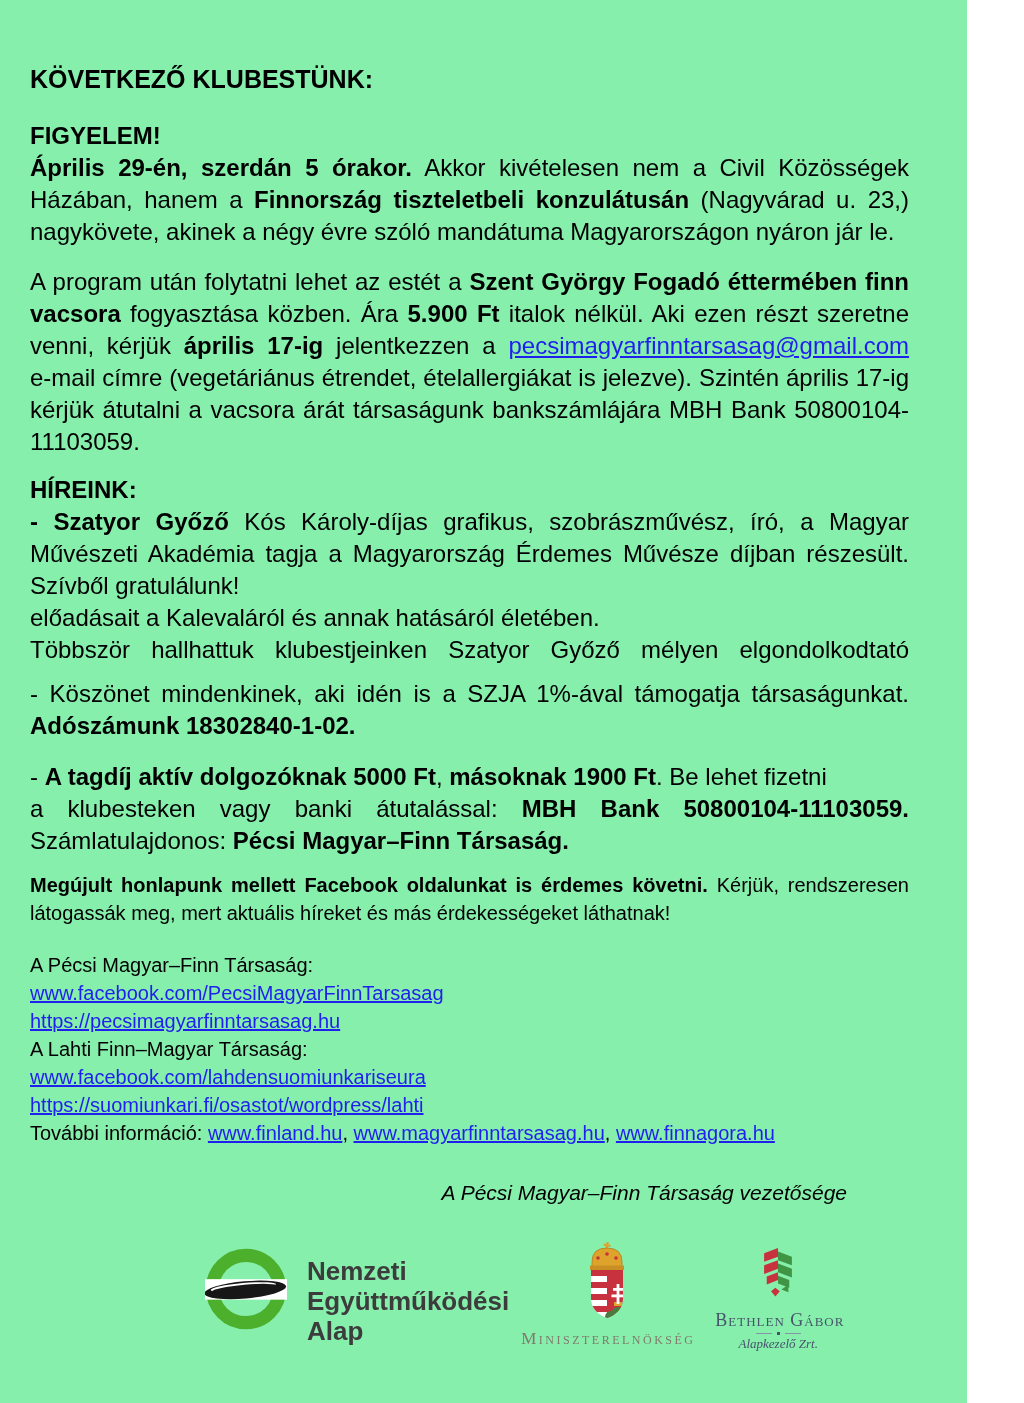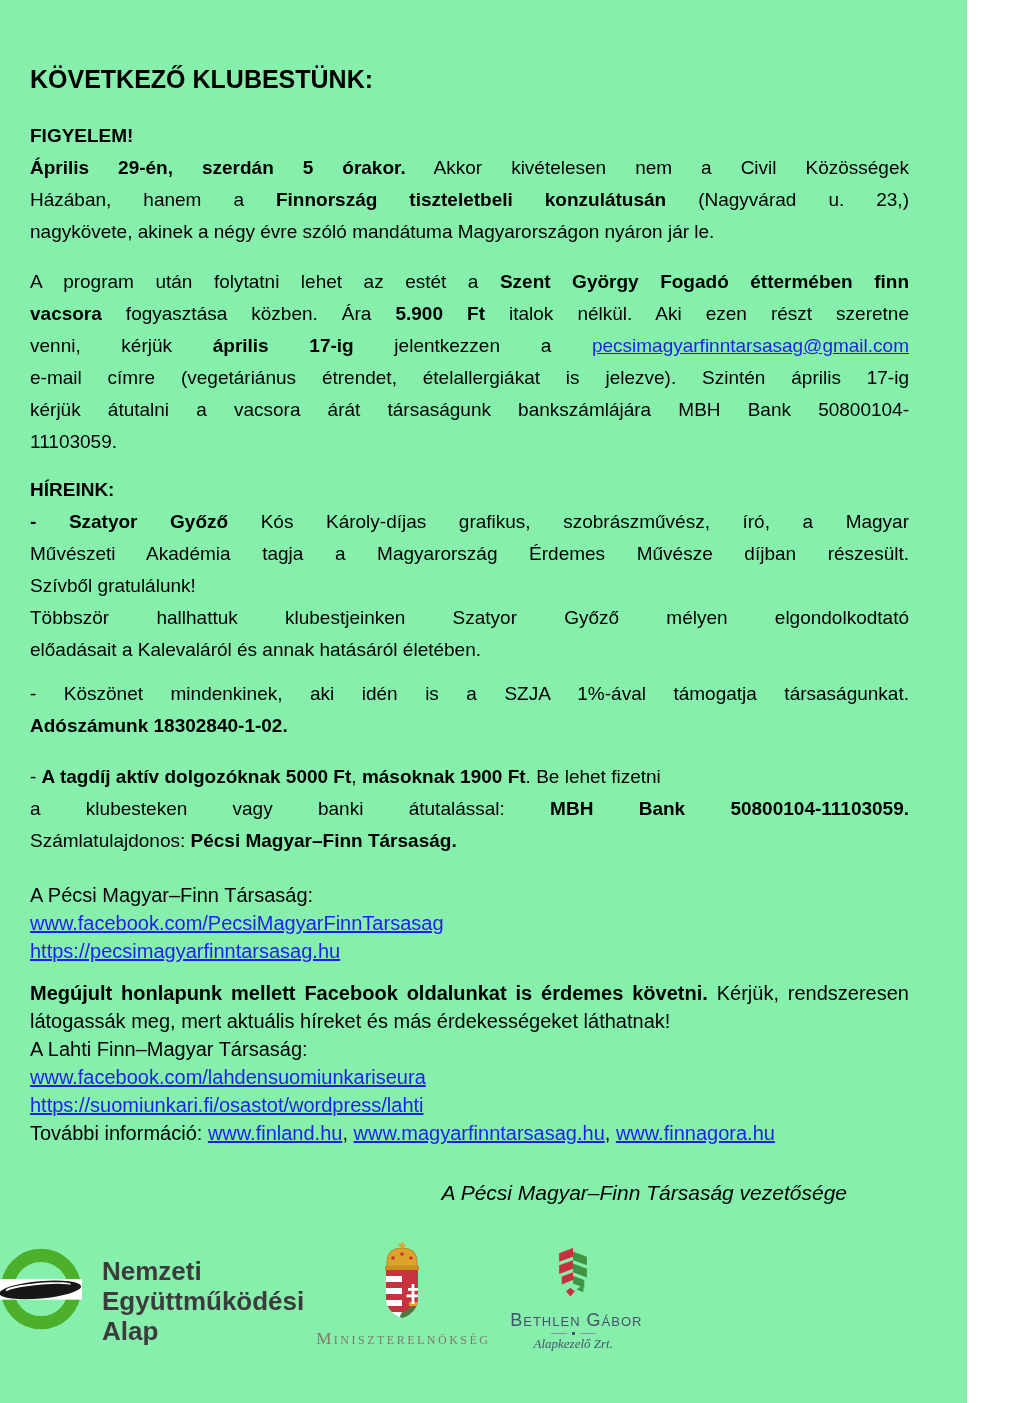--- a/index.html
+++ b/index.html
@@ -2,42 +2,42 @@
 <html style="--link_blue: #1f1ff0; --text_black: #000000; --nea_green: #4cb02c; --hu_red: #c8313e; --arms_green: #4a7c3f; --bg_green: #3f9544; --gold: #dda32b; --caption_gray: #81796c; --bethlen_text: #47536b;"><head>
 <meta charset="utf-8">
 <style>
   html,body{margin:0;padding:0;background:#fff;}
   body{width:1024px;height:1403px;font-family:"Liberation Sans",sans-serif;color:#000;}
   .page{position:relative;width:967px;height:1403px;overflow:hidden;background:#86efac;}
   #doc{padding:64px 58px 0 30px;}
   .block{margin:0;}
   .block .line{white-space:normal;}
   .block.heading .line{font-size:25px;line-height:30px;font-weight:bold;}
-  .block.body .line{font-size:19px;line-height:32px;}
+  .block.body .line{font-size:24px;line-height:32px;}
   .block.small .line{font-size:20px;line-height:28px;}
   .b{font-weight:bold;}
   .lnk{color:var(--link_blue,#1f1ff0);text-decoration:underline;cursor:pointer;}
   .just{text-align:justify;text-align-last:justify;}
   [data-name="attention-paragraph"]{margin-top:26px;}
   [data-name="dinner-paragraph"]{margin-top:18px;}
   [data-name="news-section"]{margin-top:16px;}
   [data-name="tax-thanks-paragraph"]{margin-top:12px;}
   [data-name="membership-fee-paragraph"]{margin-top:19px;}
   [data-name="facebook-follow-paragraph"]{margin-top:14px;}
   [data-name="pecs-society-links"]{margin-top:24px;}
   [data-name="lahti-society-links"]{}
   .signature{margin-top:33px;padding-right:120px;text-align:right;font-style:italic;font-size:21px;line-height:26px;color:#000;}
-  .logos{display:flex;align-items:flex-start;margin-top:34px;}
+  .logos{display:flex;align-items:flex-start;margin-top:34px;padding-left:205px;}
   .logo-nea{display:flex;align-items:flex-start;margin-top:8px;}
   .logo-nea svg{flex:0 0 auto;}
   .nea-text{margin:8px 0 0 20px;font-size:26px;line-height:30px;font-weight:bold;color:#3c3c3c;}
   .logo-me{margin-left:12px;margin-top:2px;width:172px;text-align:center;}
   .me-caption{margin-top:3px;font-family:"Liberation Serif",serif;font-variant:small-caps;font-size:17px;letter-spacing:2.5px;color:#81796c;white-space:nowrap;}
   .logo-bg{margin-left:22px;margin-top:6px;width:126px;text-align:center;}
-  .bg-title{margin-top:4px;font-family:Liberation Sans, sans-serif;font-variant:small-caps;font-size:18px;letter-spacing:1px;color:#47536b;white-space:nowrap;}
+  .bg-title{margin-top:4px;font-family:Liberation Serif, serif;font-variant:small-caps;font-size:18px;letter-spacing:1px;color:#47536b;white-space:nowrap;}
   .bg-sub{display:flex;align-items:center;justify-content:center;gap:5px;margin-top:1px;}
   .bg-sub .rule{display:inline-block;width:16px;height:1px;background:#8a93a5;}
   .bg-sub .dot{display:inline-block;width:3px;height:3px;background:#47536b;}
   .bg-sub .txt{font-family:"Liberation Serif",serif;font-style:italic;font-size:13px;color:#47536b;white-space:nowrap;}
 </style>
 </head>
 <body>
 
 <div class="page" data-name="newsletter-page">
 
@@ -57,40 +57,40 @@
         <div class="line just" data-name="text-line"><span>venni, kérjük </span><span class="b">április 17-ig</span><span> jelentkezzen a </span><a class="lnk" data-name="email-link">pecsimagyarfinntarsasag@gmail.com</a></div>
         <div class="line just" data-name="text-line"><span>e-mail címre (vegetáriánus étrendet, ételallergiákat is jelezve). Szintén április 17-ig</span></div>
         <div class="line just" data-name="text-line"><span>kérjük átutalni a vacsora árát társaságunk bankszámlájára MBH Bank 50800104-</span></div>
         <div class="line" data-name="text-line"><span>11103059.</span></div>
       </div>
       <div class="block body" data-name="news-section">
         <div class="line" data-name="text-line"><span class="b">HÍREINK:</span></div>
         <div class="line just" data-name="text-line"><span class="b">- Szatyor Győző</span><span> Kós Károly-díjas grafikus, szobrászművész, író, a Magyar</span></div>
         <div class="line just" data-name="text-line"><span>Művészeti Akadémia tagja a Magyarország Érdemes Művésze díjban részesült.</span></div>
         <div class="line" data-name="text-line"><span>Szívből gratulálunk!</span></div>
+        <div class="line" data-name="text-line"><span>előadásait a Kalevaláról és annak hatásáról életében.</span></div>
         <div class="line just" data-name="text-line"><span>Többször hallhattuk klubestjeinken Szatyor Győző mélyen elgondolkodtató</span></div>
-        <div class="line" data-name="text-line"><span>előadásait a Kalevaláról és annak hatásáról életében.</span></div>
       </div>
       <div class="block body" data-name="tax-thanks-paragraph">
         <div class="line just" data-name="text-line"><span>- Köszönet mindenkinek, aki idén is a SZJA 1%-ával támogatja társaságunkat.</span></div>
         <div class="line" data-name="text-line"><span class="b">Adószámunk 18302840-1-02.</span></div>
       </div>
       <div class="block body" data-name="membership-fee-paragraph">
         <div class="line" data-name="text-line"><span>-  </span><span class="b">A tagdíj aktív dolgozóknak 5000 Ft</span><span>, </span><span class="b">másoknak 1900 Ft</span><span>. Be lehet fizetni</span></div>
         <div class="line just" data-name="text-line"><span>a klubesteken vagy banki átutalással: </span><span class="b">MBH Bank 50800104-11103059.</span></div>
         <div class="line" data-name="text-line"><span>Számlatulajdonos: </span><span class="b">Pécsi Magyar–Finn Társaság.</span></div>
       </div>
+      <div class="block small" data-name="facebook-follow-paragraph">
+        <div class="line just" data-name="text-line"><span class="b">Megújult honlapunk mellett Facebook oldalunkat is érdemes követni.</span><span> Kérjük, rendszeresen</span></div>
+        <div class="line" data-name="text-line"><span>látogassák meg, mert aktuális híreket és más érdekességeket láthatnak!</span></div>
+      </div>
       <div class="block small" data-name="pecs-society-links">
         <div class="line" data-name="text-line"><span>A Pécsi Magyar–Finn Társaság:</span></div>
         <div class="line" data-name="text-line"><a class="lnk" data-name="pecs-facebook-link">www.facebook.com/PecsiMagyarFinnTarsasag</a></div>
         <div class="line" data-name="text-line"><a class="lnk" data-name="pecs-website-link">https://pecsimagyarfinntarsasag.hu</a></div>
-      </div>
-      <div class="block small" data-name="facebook-follow-paragraph">
-        <div class="line just" data-name="text-line"><span class="b">Megújult honlapunk mellett Facebook oldalunkat is érdemes követni.</span><span> Kérjük, rendszeresen</span></div>
-        <div class="line" data-name="text-line"><span>látogassák meg, mert aktuális híreket és más érdekességeket láthatnak!</span></div>
       </div>
       <div class="block small" data-name="lahti-society-links">
         <div class="line" data-name="text-line"><span>A Lahti Finn–Magyar Társaság:</span></div>
         <div class="line" data-name="text-line"><a class="lnk" data-name="lahti-facebook-link">www.facebook.com/lahdensuomiunkariseura</a></div>
         <div class="line" data-name="text-line"><a class="lnk" data-name="lahti-website-link">https://suomiunkari.fi/osastot/wordpress/lahti</a></div>
         <div class="line" data-name="text-line"><span>További információ: </span><a class="lnk" data-name="finland-link">www.finland.hu</a><span>, </span><a class="lnk" data-name="magyarfinntarsasag-link">www.magyarfinntarsasag.hu</a><span>, </span><a class="lnk" data-name="finnagora-link">www.finnagora.hu</a></div>
       </div>
     </div>
 
   <div class="signature" data-name="signature-line">A Pécsi Magyar–Finn Társaság vezetősége</div>

